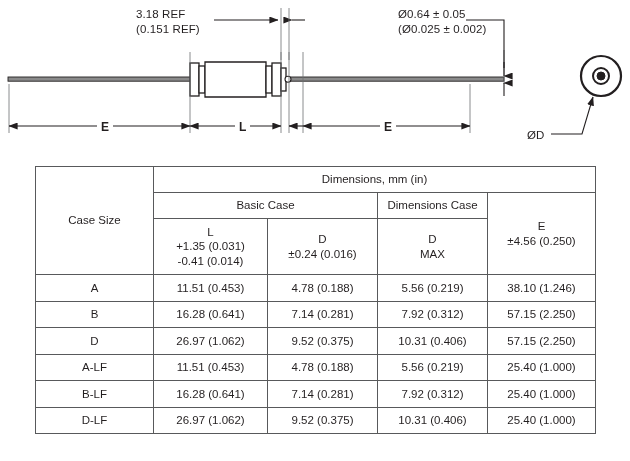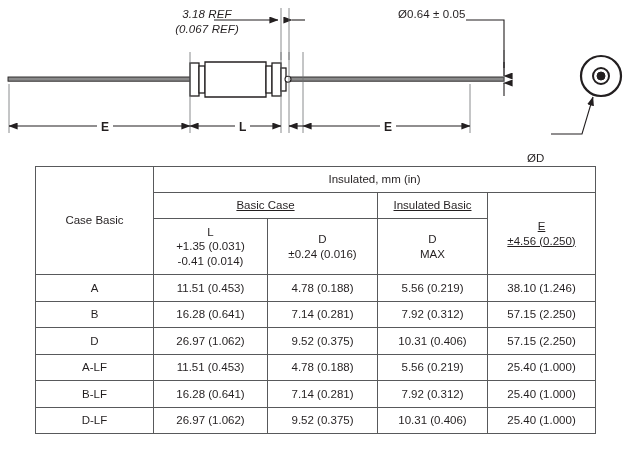--- a/index.html
+++ b/index.html
@@ -27,38 +27,36 @@
 
   .callout {
     position: absolute;
     font-size: 11.5px;
     line-height: 15px;
     color: #231f20;
     white-space: nowrap;
     letter-spacing: 0.1px;
   }
   #callout-ref {
-    left: 148px;
+    left: 136px;
     top: 7px;
-    text-align: center;
+    text-align: left;
     width: 118px;
-    font-style: italic;
   }
   #callout-dia {
     left: 398px;
     top: 7px;
     width: 140px;
   }
   #label-od {
     position: absolute;
     left: 527px;
     top: 129px;
     font-size: 11.5px;
     color: #231f20;
-    margin-top: 23px;
   }
 
   .dim-letter {
     position: absolute;
     font-size: 12px;
     font-weight: bold;
     color: #231f20;
     background: #ffffff;
     padding: 0 4px;
   }
@@ -85,21 +83,21 @@
     line-height: 14.5px;
   }
   #dim-table td.hdr { font-weight: normal; }
   .tbl-outer { border: 1px solid #58595b; }
   .col-case { width: 118px; }
   .col-l    { width: 114px; }
   .col-dbas { width: 110px; }
   .col-dins { width: 110px; }
   .col-e    { width: 108px; }
   .r-title  { height: 26px; }
-  .r-group  { height: 26px; text-decoration: underline; }
+  .r-group  { height: 26px; }
   .r-spec   { height: 56px; }
   .r-data   { height: 26.5px; }
 </style>
 </head>
 <body>
 
 <div id="drawing">
 
   <svg width="630" height="155" viewBox="0 0 630 155">
     <defs>
@@ -188,49 +186,50 @@
       <circle cx="601" cy="76" r="4" fill="#231f20" stroke="#231f20" stroke-width="1"></circle>
     </g>
 
     <g stroke="#231f20" stroke-width="1.1" fill="none">
       <path d="M551,134 L582,134 L593,97" marker-end="url(#arr-dot)"></path>
     </g>
   </svg>
 
   <div class="callout" id="callout-ref">
     <div>3.18 REF</div>
-    <div>(0.067 REF)</div>
+    <div>(0.151 REF)</div>
   </div>
 
   <div class="callout" id="callout-dia">
     <div>Ø0.64 ± 0.05</div>
+    <div>(Ø0.025 ± 0.002)</div>
   </div>
 
   <div class="dim-letter" id="dim-e-left">E</div>
   <div class="dim-letter" id="dim-l">L</div>
   <div class="dim-letter" id="dim-e-right">E</div>
   <div id="label-od">ØD</div>
 </div>
 
 <table id="dim-table" class="tbl-outer">
   <colgroup>
     <col class="col-case">
       <col class="col-l">
       <col class="col-dbas">
       <col class="col-dins">
       <col class="col-e">
   </colgroup>
   <tbody>
     <tr class="r-title">
-      <td class="hdr" rowspan="3">Case Basic</td>
-      <td class="hdr" colspan="4">Insulated, mm (in)</td>
+      <td class="hdr" rowspan="3">Case Size</td>
+      <td class="hdr" colspan="4">Dimensions, mm (in)</td>
     </tr>
     <tr class="r-group">
       <td class="hdr" colspan="2">Basic Case</td>
-      <td class="hdr">Insulated Basic</td>
+      <td class="hdr">Dimensions Case</td>
       <td class="hdr" rowspan="2">
         <div>E</div>
         <div>±4.56 (0.250)</div>
       </td>
     </tr>
     <tr class="r-spec">
       <td class="hdr">
         <div>L</div>
         <div>+1.35 (0.031)</div>
         <div>-0.41 (0.014)</div>

